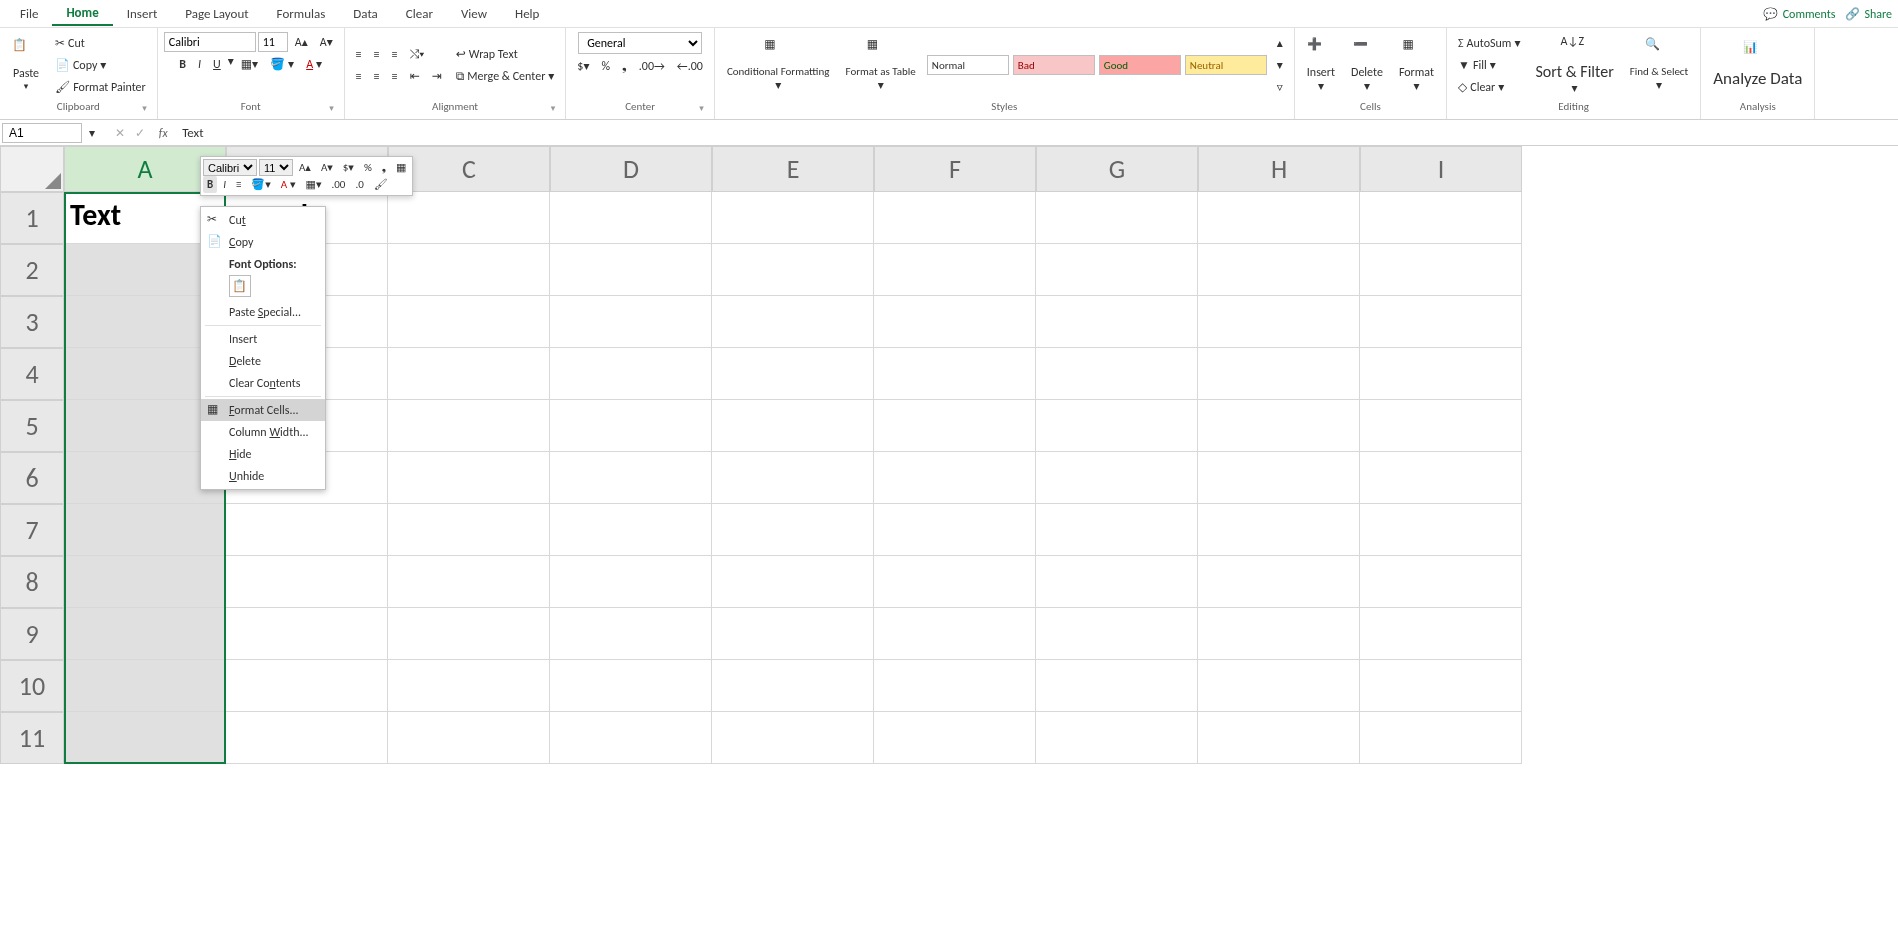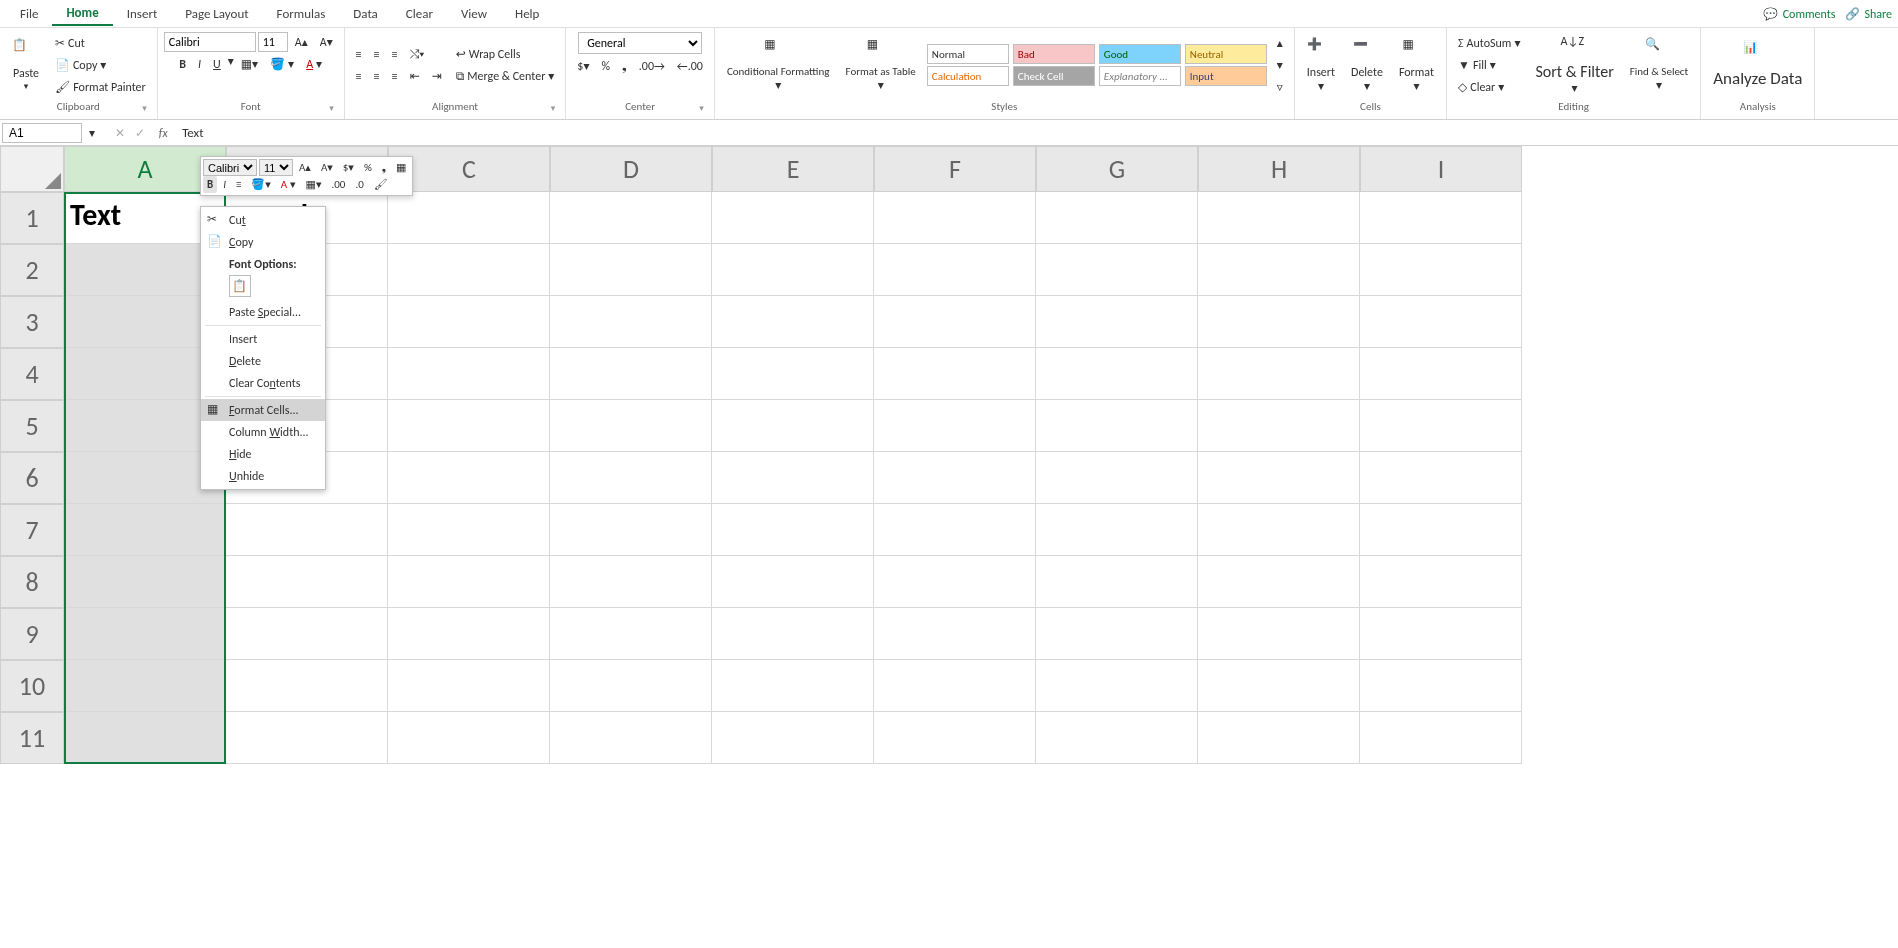--- a/index.html
+++ b/index.html
@@ -142,21 +142,21 @@
             <span class="btn">≡</span>
             <span class="btn">≡</span>
             <span class="btn">≡</span>
             <span class="btn">⇤</span>
             <span class="btn">⇥</span>
           </div>
         </div>
         <div class="col">
           <div class="btn">
               <span>↩</span>
-              <span>Wrap Cells</span>
+              <span>Wrap Text</span>
             </div>
           <div class="btn"><span>⧉</span><span>Merge &amp; Center</span> ▾</div>
         </div>
       </div>
       <div class="group-label"><span>Alignment</span><span class="group-launcher">▾</span></div>
     </div>
 
     <div class="group">
       <div class="group-body col">
         <select class="combo" style="width:124px"><option>General</option></select>
@@ -172,28 +172,22 @@
     </div>
 
     <div class="group" style="flex:0 0 auto">
       <div class="group-body">
         <div class="bigbtn"><span class="icon-lg">▦</span><span style="font-size:11px;text-align:center">Conditional Formatting</span>▾</div>
         <div class="bigbtn"><span class="icon-lg">▦</span><span style="font-size:11px;text-align:center">Format as Table</span>▾</div>
         <div>
           <div class="row">
             <div class="style-box">Normal</div>
             <div class="style-box" style="background:#f8c6c6;color:#9c0006">Bad</div>
-            <div class="style-box" style="background:#7dd3fc;color:#006100">Good</div>
+            <div class="style-box" style="background:#fca5a5;color:#006100">Good</div>
             <div class="style-box" style="background:#ffeb9c;color:#9c6500">Neutral</div>
-          </div>
-          <div class="row">
-            <div class="style-box" style="color:#e26b0a">Calculation</div>
-            <div class="style-box" style="background:#a5a5a5;color:#fff">Check Cell</div>
-            <div class="style-box" style="font-style:italic;color:#7f7f7f">Explanatory ...</div>
-            <div class="style-box" style="background:#ffcc99;color:#3f3f76">Input</div>
           </div>
         </div>
         <div class="col">
             <span class="btn">▴</span>
             <span class="btn">▾</span>
             <span class="btn">▿</span>
           </div>
       </div>
       <div class="group-label"><span>Styles</span></div>
     </div>

